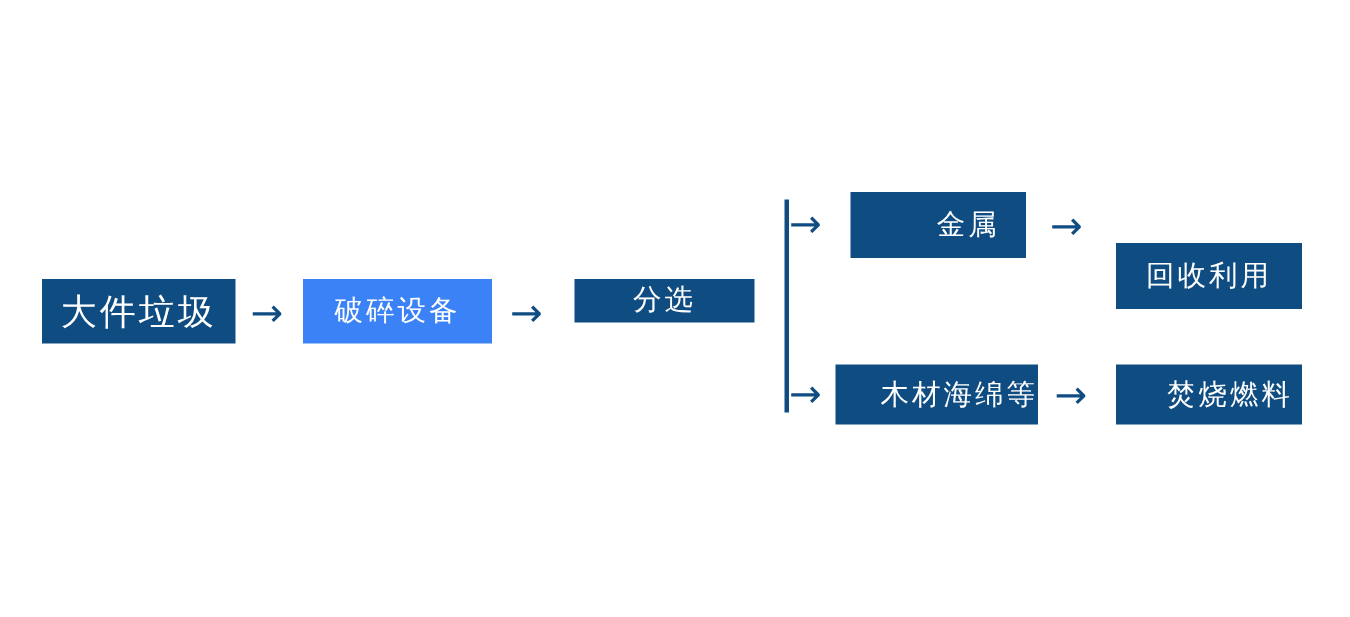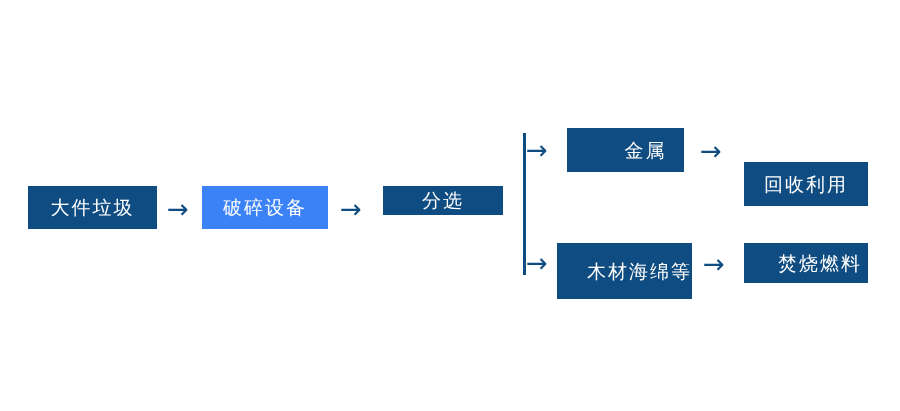--- a/index.html
+++ b/index.html
@@ -30,30 +30,30 @@
     color: #ffffff;
     letter-spacing: 2px;
     white-space: nowrap;
     line-height: 1;
     user-select: none;
   }
   .node.blue  { background: #0f4c81; }
   .node.red   { background: #3b82f6; }
 
   
-  .node-waste     { left: 28px;  top: 186px; width: 129px; height: 43px; font-size: 19px; }
+  .node-waste     { left: 28px;  top: 186px; width: 129px; height: 43px; font-size: 24px; }
   .node-crusher   { left: 202px; top: 186px; width: 126px; height: 43px; font-size: 19px; }
   .node-sorting   { left: 383px; top: 186px; width: 120px; height: 29px; font-size: 19px; text-align: center; }
 
   
   .node-metal     { left: 567px; top: 128px; width: 117px; height: 44px; font-size: 19px; padding-left: 40px; }
   .node-recycle   { left: 744px; top: 128px; width: 124px; height: 44px; font-size: 19px; margin-top: 34px; }
 
   
-  .node-wood      { left: 557px; top: 243px; width: 135px; height: 56px; font-size: 19px; padding-left: 30px; }
+  .node-wood      { left: 557px; top: 243px; width: 135px; height: 40px; font-size: 19px; padding-left: 30px; }
   .node-fuel      { left: 744px; top: 243px; width: 124px; height: 40px; font-size: 19px; padding-left: 28px; }
 
   
   .arrow {
     position: absolute;
     color: #0f4c81;
     font-size: 26px;
     line-height: 1;
     font-family: "DejaVu Sans", sans-serif;
     user-select: none;

